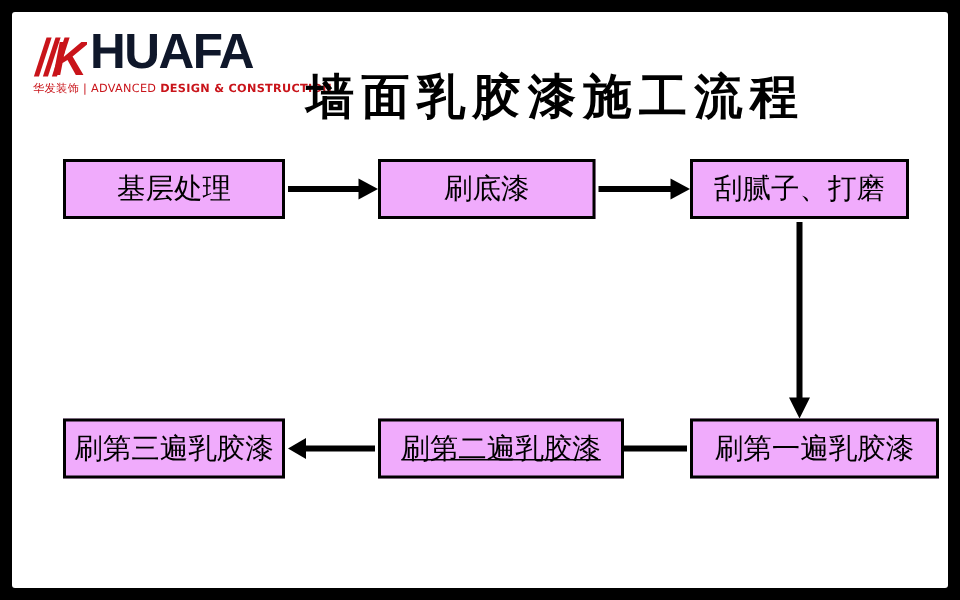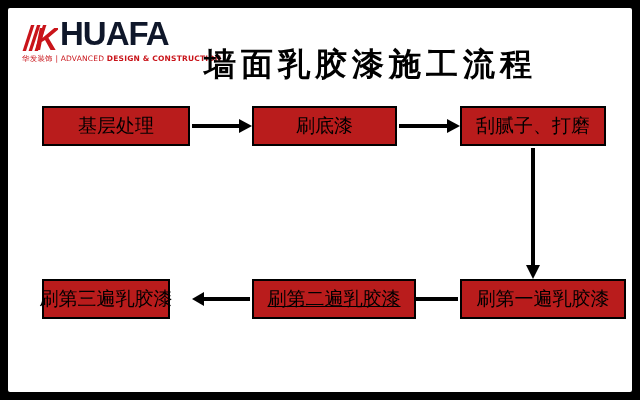--- a/index.html
+++ b/index.html
@@ -30,31 +30,31 @@
   .tagline b{font-weight:bold;}
   .title{
     position:absolute;left:178px;top:20px;margin:18px;
     font-size:32px;font-weight:bold;color:#000;
     letter-spacing:5px;line-height:36px;white-space:nowrap;
   }
   
   .flow{position:absolute;inset:0;}
   .node{
     position:absolute;height:40px;
-    border:2px solid #000;background:#b91c1c;
+    border:2px solid #000;background:#f0abfc;
     display:flex;align-items:center;justify-content:center;
     font-size:19px;color:#000;white-space:nowrap;
     box-sizing:border-box;
   }
   .n1{left:34px; top:98px; width:148px;}
   .n2{left:244px;top:98px; width:145px;}
   .n3{left:452px;top:98px; width:146px;font-family:Liberation Mono, monospace;}
   .n4{left:452px;top:271px;width:166px;}
   .n5{left:244px;top:271px;width:164px;text-decoration:underline;}
-  .n6{left:34px; top:271px;width:128px;}
+  .n6{left:34px; top:271px;width:148px;}
   .arrows{position:absolute;inset:0;width:624px;height:384px;pointer-events:none;}
 </style>
 </head>
 <body>
 
 <div class="frame">
   <div class="page">
 
     <div class="logo">
       <svg class="kicon" viewBox="0 0 38 32" aria-hidden="true">

